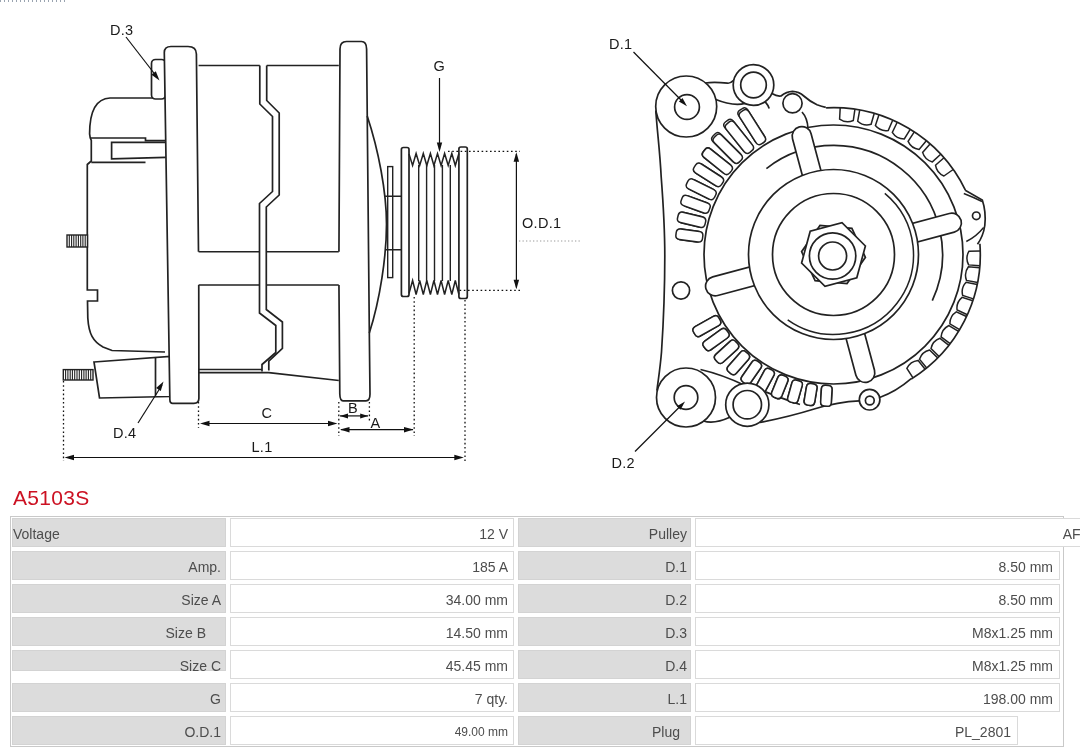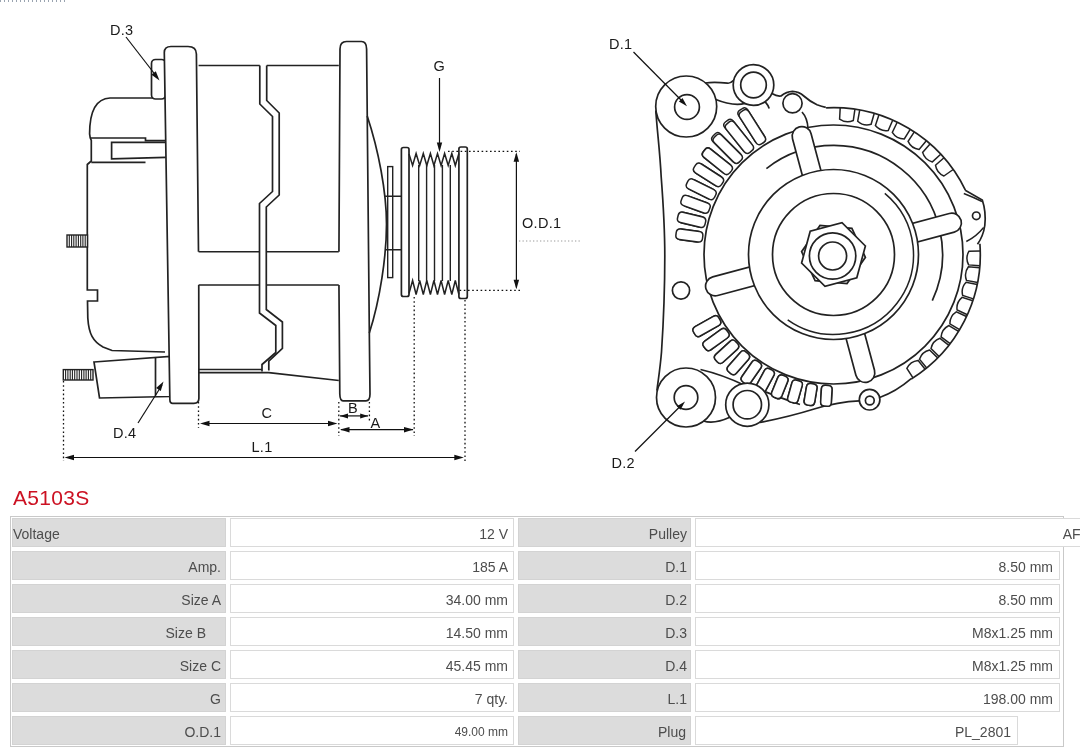--- a/index.html
+++ b/index.html
@@ -137,23 +137,23 @@
 <div style="position:absolute;left:518px;top:550.5px;width:173px;height:29px;background:#dcdcdc;border:1px solid #d3d3d3;text-align:right;padding:0 3px 0 0;line-height:30px;font-size:14px;color:#4d4d4d">D.1</div>
 <div style="position:absolute;left:695px;top:550.5px;width:365px;height:29px;background:#ffffff;border:1px solid #dadada;text-align:right;padding:0 6px 0 0;line-height:30px;font-size:14px;color:#4d4d4d">8.50 mm</div>
 <div style="position:absolute;left:12px;top:583.5px;width:214px;height:29px;background:#dcdcdc;border:1px solid #d3d3d3;text-align:right;padding:0 4px 0 0;line-height:30px;font-size:14px;color:#4d4d4d">Size A</div>
 <div style="position:absolute;left:230px;top:583.5px;width:284px;height:29px;background:#ffffff;border:1px solid #dadada;text-align:right;padding:0 5px 0 0;line-height:30px;font-size:14px;color:#4d4d4d">34.00 mm</div>
 <div style="position:absolute;left:518px;top:583.5px;width:173px;height:29px;background:#dcdcdc;border:1px solid #d3d3d3;text-align:right;padding:0 3px 0 0;line-height:30px;font-size:14px;color:#4d4d4d">D.2</div>
 <div style="position:absolute;left:695px;top:583.5px;width:365px;height:29px;background:#ffffff;border:1px solid #dadada;text-align:right;padding:0 6px 0 0;line-height:30px;font-size:14px;color:#4d4d4d">8.50 mm</div>
 <div style="position:absolute;left:12px;top:616.5px;width:214px;height:29px;background:#dcdcdc;border:1px solid #d3d3d3;text-align:right;padding:0 19px 0 0;line-height:30px;font-size:14px;color:#4d4d4d">Size B</div>
 <div style="position:absolute;left:230px;top:616.5px;width:284px;height:29px;background:#ffffff;border:1px solid #dadada;text-align:right;padding:0 5px 0 0;line-height:30px;font-size:14px;color:#4d4d4d">14.50 mm</div>
 <div style="position:absolute;left:518px;top:616.5px;width:173px;height:29px;background:#dcdcdc;border:1px solid #d3d3d3;text-align:right;padding:0 3px 0 0;line-height:30px;font-size:14px;color:#4d4d4d">D.3</div>
 <div style="position:absolute;left:695px;top:616.5px;width:365px;height:29px;background:#ffffff;border:1px solid #dadada;text-align:right;padding:0 6px 0 0;line-height:30px;font-size:14px;color:#4d4d4d">M8x1.25 mm</div>
-<div style="position:absolute;left:12px;top:649.5px;width:214px;height:29px;background:#dcdcdc;border:1px solid #d3d3d3;text-align:right;padding:0 4px 0 0;line-height:30px;font-size:14px;color:#4d4d4d">Size C</div>
+<div style="position:absolute;left:12px;top:649.5px;width:214px;height:21px;background:#dcdcdc;border:1px solid #d3d3d3;text-align:right;padding:0 4px 0 0;line-height:30px;font-size:14px;color:#4d4d4d">Size C</div>
 <div style="position:absolute;left:230px;top:649.5px;width:284px;height:29px;background:#ffffff;border:1px solid #dadada;text-align:right;padding:0 5px 0 0;line-height:30px;font-size:14px;color:#4d4d4d">45.45 mm</div>
 <div style="position:absolute;left:518px;top:649.5px;width:173px;height:29px;background:#dcdcdc;border:1px solid #d3d3d3;text-align:right;padding:0 3px 0 0;line-height:30px;font-size:14px;color:#4d4d4d">D.4</div>
 <div style="position:absolute;left:695px;top:649.5px;width:365px;height:29px;background:#ffffff;border:1px solid #dadada;text-align:right;padding:0 6px 0 0;line-height:30px;font-size:14px;color:#4d4d4d">M8x1.25 mm</div>
 <div style="position:absolute;left:12px;top:682.5px;width:214px;height:29px;background:#dcdcdc;border:1px solid #d3d3d3;text-align:right;padding:0 4px 0 0;line-height:30px;font-size:14px;color:#4d4d4d">G</div>
 <div style="position:absolute;left:230px;top:682.5px;width:284px;height:29px;background:#ffffff;border:1px solid #dadada;text-align:right;padding:0 5px 0 16px;line-height:30px;font-size:14px;color:#4d4d4d">7 qty.</div>
 <div style="position:absolute;left:518px;top:682.5px;width:173px;height:29px;background:#dcdcdc;border:1px solid #d3d3d3;text-align:right;padding:0 3px 0 0;line-height:30px;font-size:14px;color:#4d4d4d">L.1</div>
 <div style="position:absolute;left:695px;top:682.5px;width:365px;height:29px;background:#ffffff;border:1px solid #dadada;text-align:right;padding:0 6px 0 0;line-height:30px;font-size:14px;color:#4d4d4d">198.00 mm</div>
 <div style="position:absolute;left:12px;top:715.5px;width:214px;height:29px;background:#dcdcdc;border:1px solid #d3d3d3;text-align:right;padding:0 4px 0 0;line-height:30px;font-size:14px;color:#4d4d4d">O.D.1</div>
 <div style="position:absolute;left:230px;top:715.5px;width:284px;height:29px;background:#ffffff;border:1px solid #dadada;text-align:right;padding:0 5px 0 0;line-height:30px;font-size:12px;color:#4d4d4d">49.00 mm</div>
-<div style="position:absolute;left:518px;top:715.5px;width:173px;height:29px;background:#dcdcdc;border:1px solid #d3d3d3;text-align:right;padding:0 4px 0 0;line-height:30px;font-size:14px;color:#4d4d4d">Plug</div>
+<div style="position:absolute;left:518px;top:715.5px;width:173px;height:29px;background:#dcdcdc;border:1px solid #d3d3d3;text-align:right;padding:0 10px 0 0;line-height:30px;font-size:14px;color:#4d4d4d">Plug</div>
 <div style="position:absolute;left:695px;top:715.5px;width:323px;height:29px;background:#ffffff;border:1px solid #dadada;text-align:right;padding:0 6px 0 0;line-height:30px;font-size:14px;color:#4d4d4d">PL_2801</div>
 </body></html>

